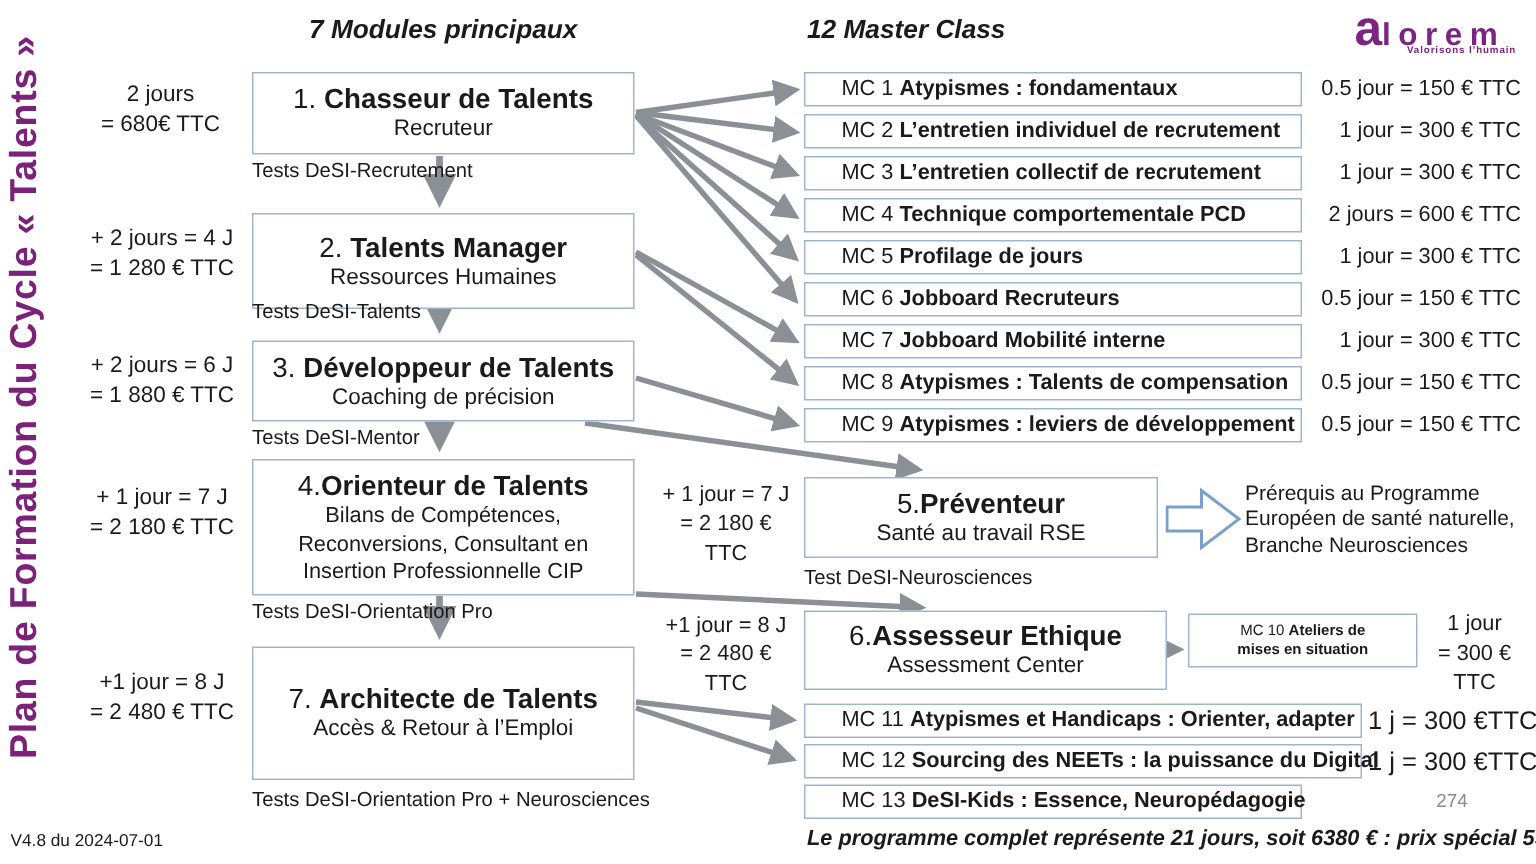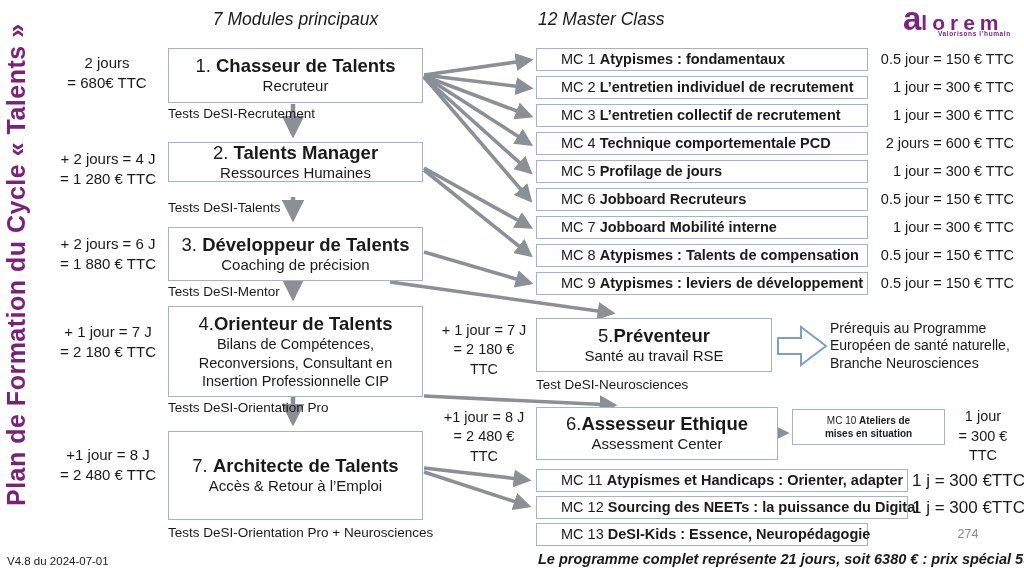--- a/index.html
+++ b/index.html
@@ -9,21 +9,21 @@
     font-family:"Liberation Sans", sans-serif;
   }
   .b{font-weight:bold;}
   
   .vtitle{
     position:absolute;left:2px;top:6px;width:42px;height:518px;
     writing-mode:vertical-rl;transform:rotate(180deg);
     font-size:25px;font-weight:bold;color:#7b2179;text-align:center;
     letter-spacing:.5px;z-index:2;white-space:nowrap;
   }
-  .hdr{position:absolute;top:9px;font-size:17.5px;font-weight:normal;font-style:italic;z-index:2;}
+  .hdr{position:absolute;top:9px;font-size:17.5px;font-weight:bold;font-style:italic;z-index:2;}
   
   .logo{position:absolute;left:903px;top:2px;z-index:2;color:#7b2481;line-height:1;}
   .logo-a{font-size:33px;font-weight:bold;}
   .logo-rest{font-size:21px;font-weight:bold;letter-spacing:5px;}
   .logo-tag{font-size:6.5px;font-weight:bold;letter-spacing:.6px;margin-left:35px;margin-top:-4px;}
   
   .box{
     position:absolute;background:#fff;border:1.6px solid #9fb4cf;
     box-sizing:border-box;z-index:2;display:flex;flex-direction:column;
     align-items:center;justify-content:center;text-align:center;
@@ -100,21 +100,21 @@
 <div class="side" style="left:48px;top:53px;width:118px;">2 jours
 = 680€ TTC</div>
 <div class="box" style="left:168px;top:48px;width:255px;height:55px;">
   <div class="mtitle"><span>1. </span><span class="b">Chasseur de Talents</span></div>
   <div class="msub" style="font-size:15px;">Recruteur</div>
 </div>
 <div class="tests" style="top:106px;">Tests DeSI-Recrutement</div>
 
 <div class="side" style="left:48px;top:149px;width:120px;">+ 2 jours = 4 J
 = 1 280 € TTC</div>
-<div class="box" style="left:168px;top:142px;width:255px;height:40px;">
+<div class="box" style="left:168px;top:142px;width:255px;height:64px;">
   <div class="mtitle"><span>2. </span><span class="b">Talents Manager</span></div>
   <div class="msub" style="font-size:15px;">Ressources Humaines</div>
 </div>
 <div class="tests" style="top:200px;">Tests DeSI-Talents</div>
 
 <div class="side" style="left:48px;top:234px;width:120px;">+ 2 jours = 6 J
 = 1 880 € TTC</div>
 <div class="box" style="left:168px;top:227px;width:255px;height:54px;">
   <div class="mtitle"><span>3. </span><span class="b">Développeur de Talents</span></div>
   <div class="msub" style="font-size:15px;">Coaching de précision</div>

